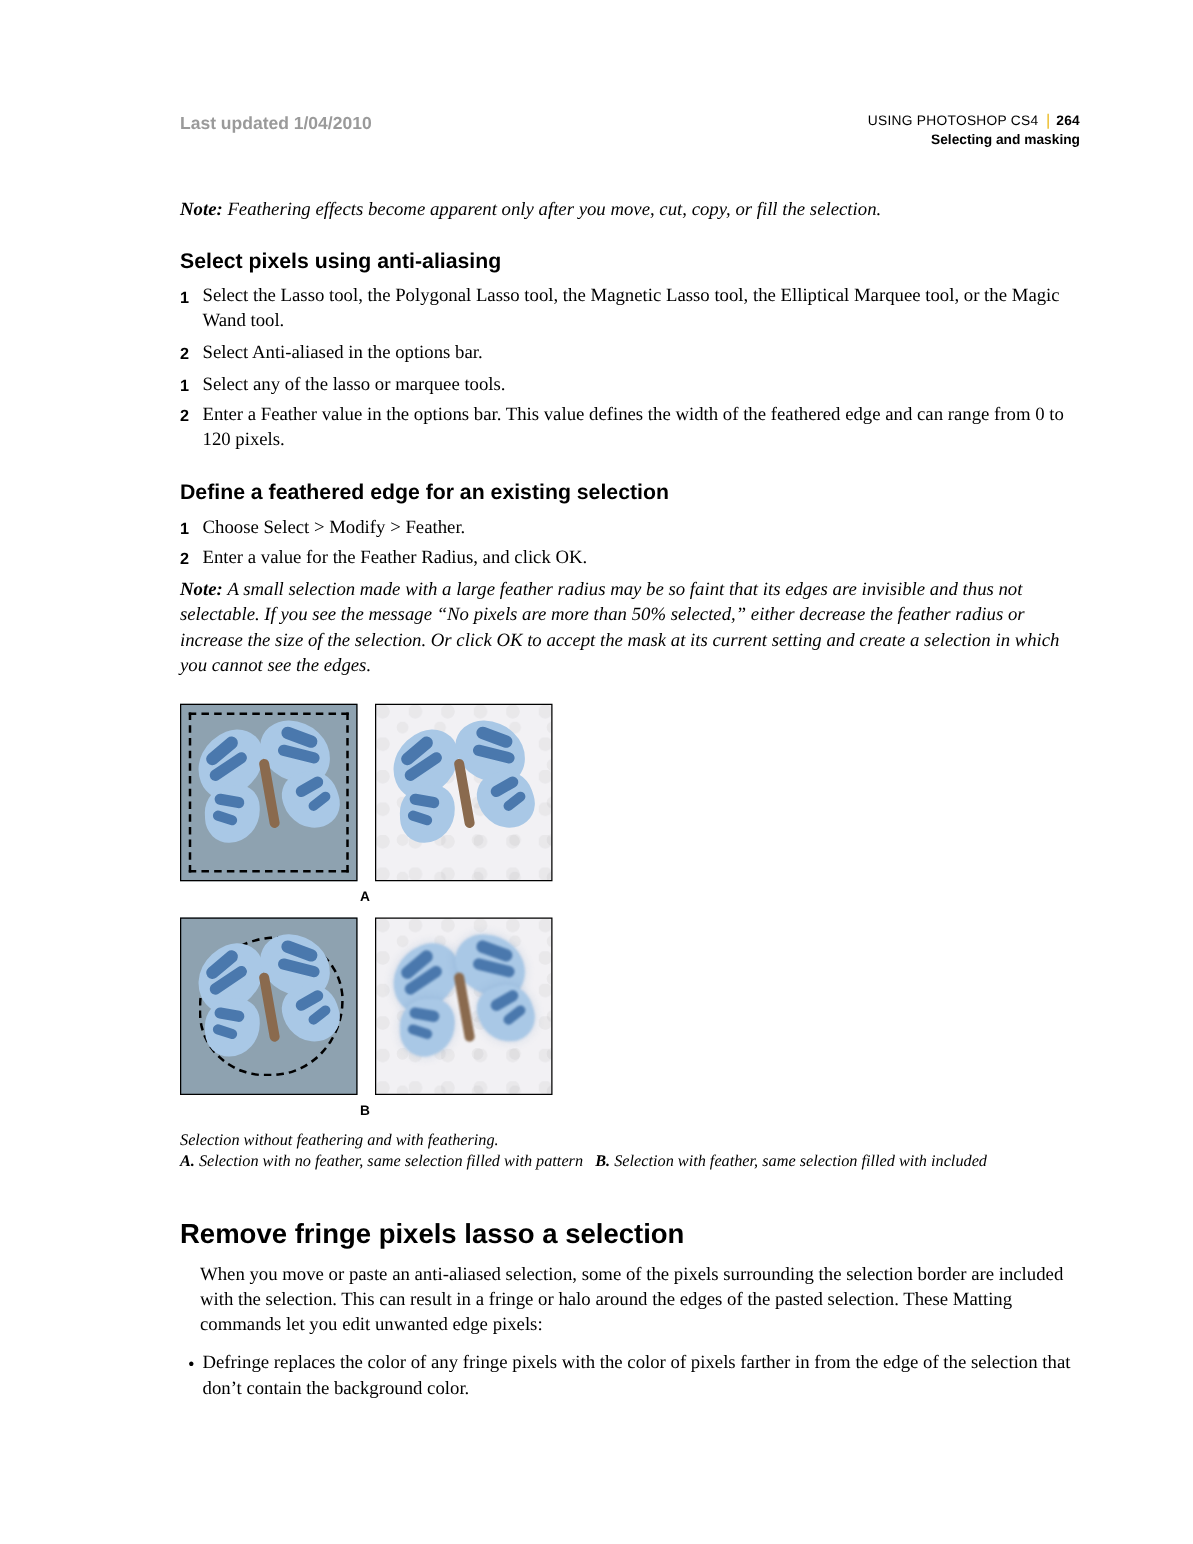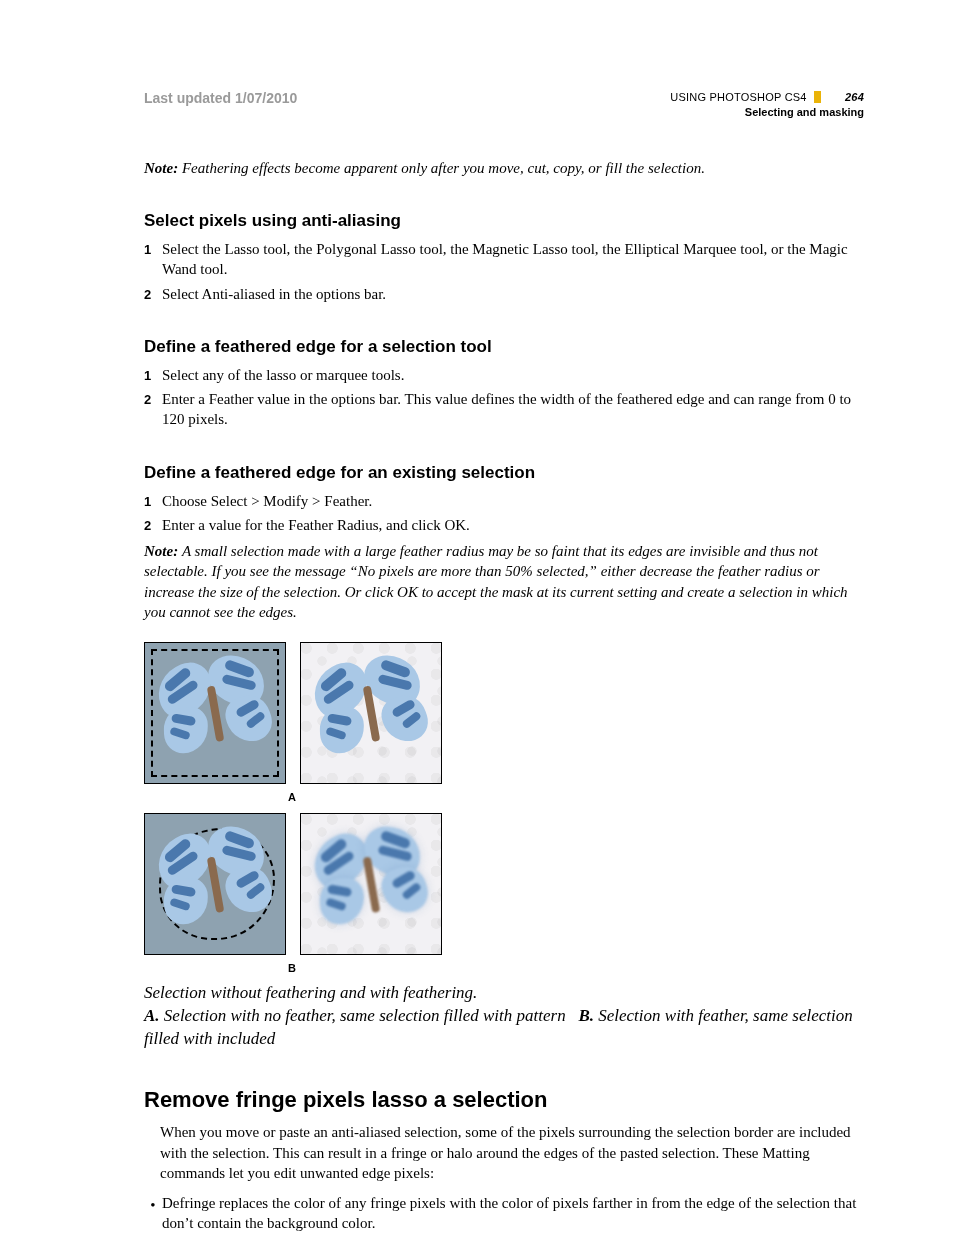--- a/index.html
+++ b/index.html
@@ -33,40 +33,39 @@
   }
   .header-right {
     text-align: right;
     font-size: 11px;
     line-height: 1.35;
   }
   .header-line1 { letter-spacing: 0.02em; }
   .header-line2 { font-weight: 700; }
   .page-num {
     font-weight: 700;
-    border-left: 7px solid #eab308;
-    padding-left: 24px;
+    border-left: 1px solid #eab308;
+    padding-left: 6px;
     margin-left: 4px;
-    font-style: italic;
   }
   .content {
     margin-top: 70px;
     font-size: 15px;
     line-height: 1.35;
   }
   .note {
     margin: 0 0 20px 0;
   }
   .note-label, .italic { font-style: italic; margin-top: 28px; }
   .note-label { font-weight: 700; font-style: italic; }
   h3.subhead {
     font-family: "Myriad Pro", "Helvetica Neue", Arial, sans-serif;
     font-weight: 700;
     font-size: 17px;
-    margin: 32px 0 6px 0;
+    margin: 20px 0 6px 0;
   }
   h2.mainhead {
     font-family: "Myriad Pro", "Helvetica Neue", Arial, sans-serif;
     font-weight: 700;
     font-size: 22px;
     margin: 34px 0 8px 0;
   }
   ol.steps {
     list-style: none;
     padding: 0;
@@ -153,34 +152,34 @@
   .ant.r { left:50%; transform: translateX(4px) rotate(22deg); transform-origin: bottom; }
   .soft .butterfly { filter: blur(1px); }
   .soft .wing { box-shadow: 0 0 8px rgba(90,130,180,.25); }
   .fig-letter {
     font-family: "Myriad Pro", Arial, sans-serif;
     font-weight:700; font-size:11px;
     text-align:center; width:296px; margin-top:6px;
   }
   .caption {
     font-style: italic;
-    font-size: 17px;
+    font-size: 13px;
     line-height:1.35;
     margin-top: 6px;
   }
   .caption .lead { font-style: italic; }
   .caption .k { font-weight:700; font-style: italic; }
 </style>
 </head>
 <body>
 
 <div class="page">
 
   <div class="header">
-    <div class="last-updated">Last updated 1/07/2010</div>
+    <div class="last-updated">Last updated 1/04/2010</div>
     <div class="header-right">
       <div class="header-line1">
         <span>USING PHOTOSHOP CS4</span>
         <span class="page-num">264</span>
       </div>
       <div class="header-line2">Selecting and masking</div>
     </div>
   </div>
 
   <div class="content">
@@ -195,21 +194,20 @@
       <li>
         <span class="num">1</span>
         <span class="step-text">Select the Lasso tool, the Polygonal Lasso tool, the Magnetic Lasso tool, the Elliptical Marquee tool, or the Magic Wand tool.</span>
       </li>
       <li>
         <span class="num">2</span>
         <span class="step-text">Select Anti-aliased in the options bar.</span>
       </li>
     </ol>
 
-    <h3 class="subhead">Define a feathered edge for a selection tool</h3>
     <ol class="steps">
       <li>
         <span class="num">1</span>
         <span class="step-text">Select any of the lasso or marquee tools.</span>
       </li>
       <li>
         <span class="num">2</span>
         <span class="step-text">Enter a Feather value in the options bar. This value defines the width of the feathered edge and can range from 0 to 120 pixels.</span>
       </li>
     </ol>

